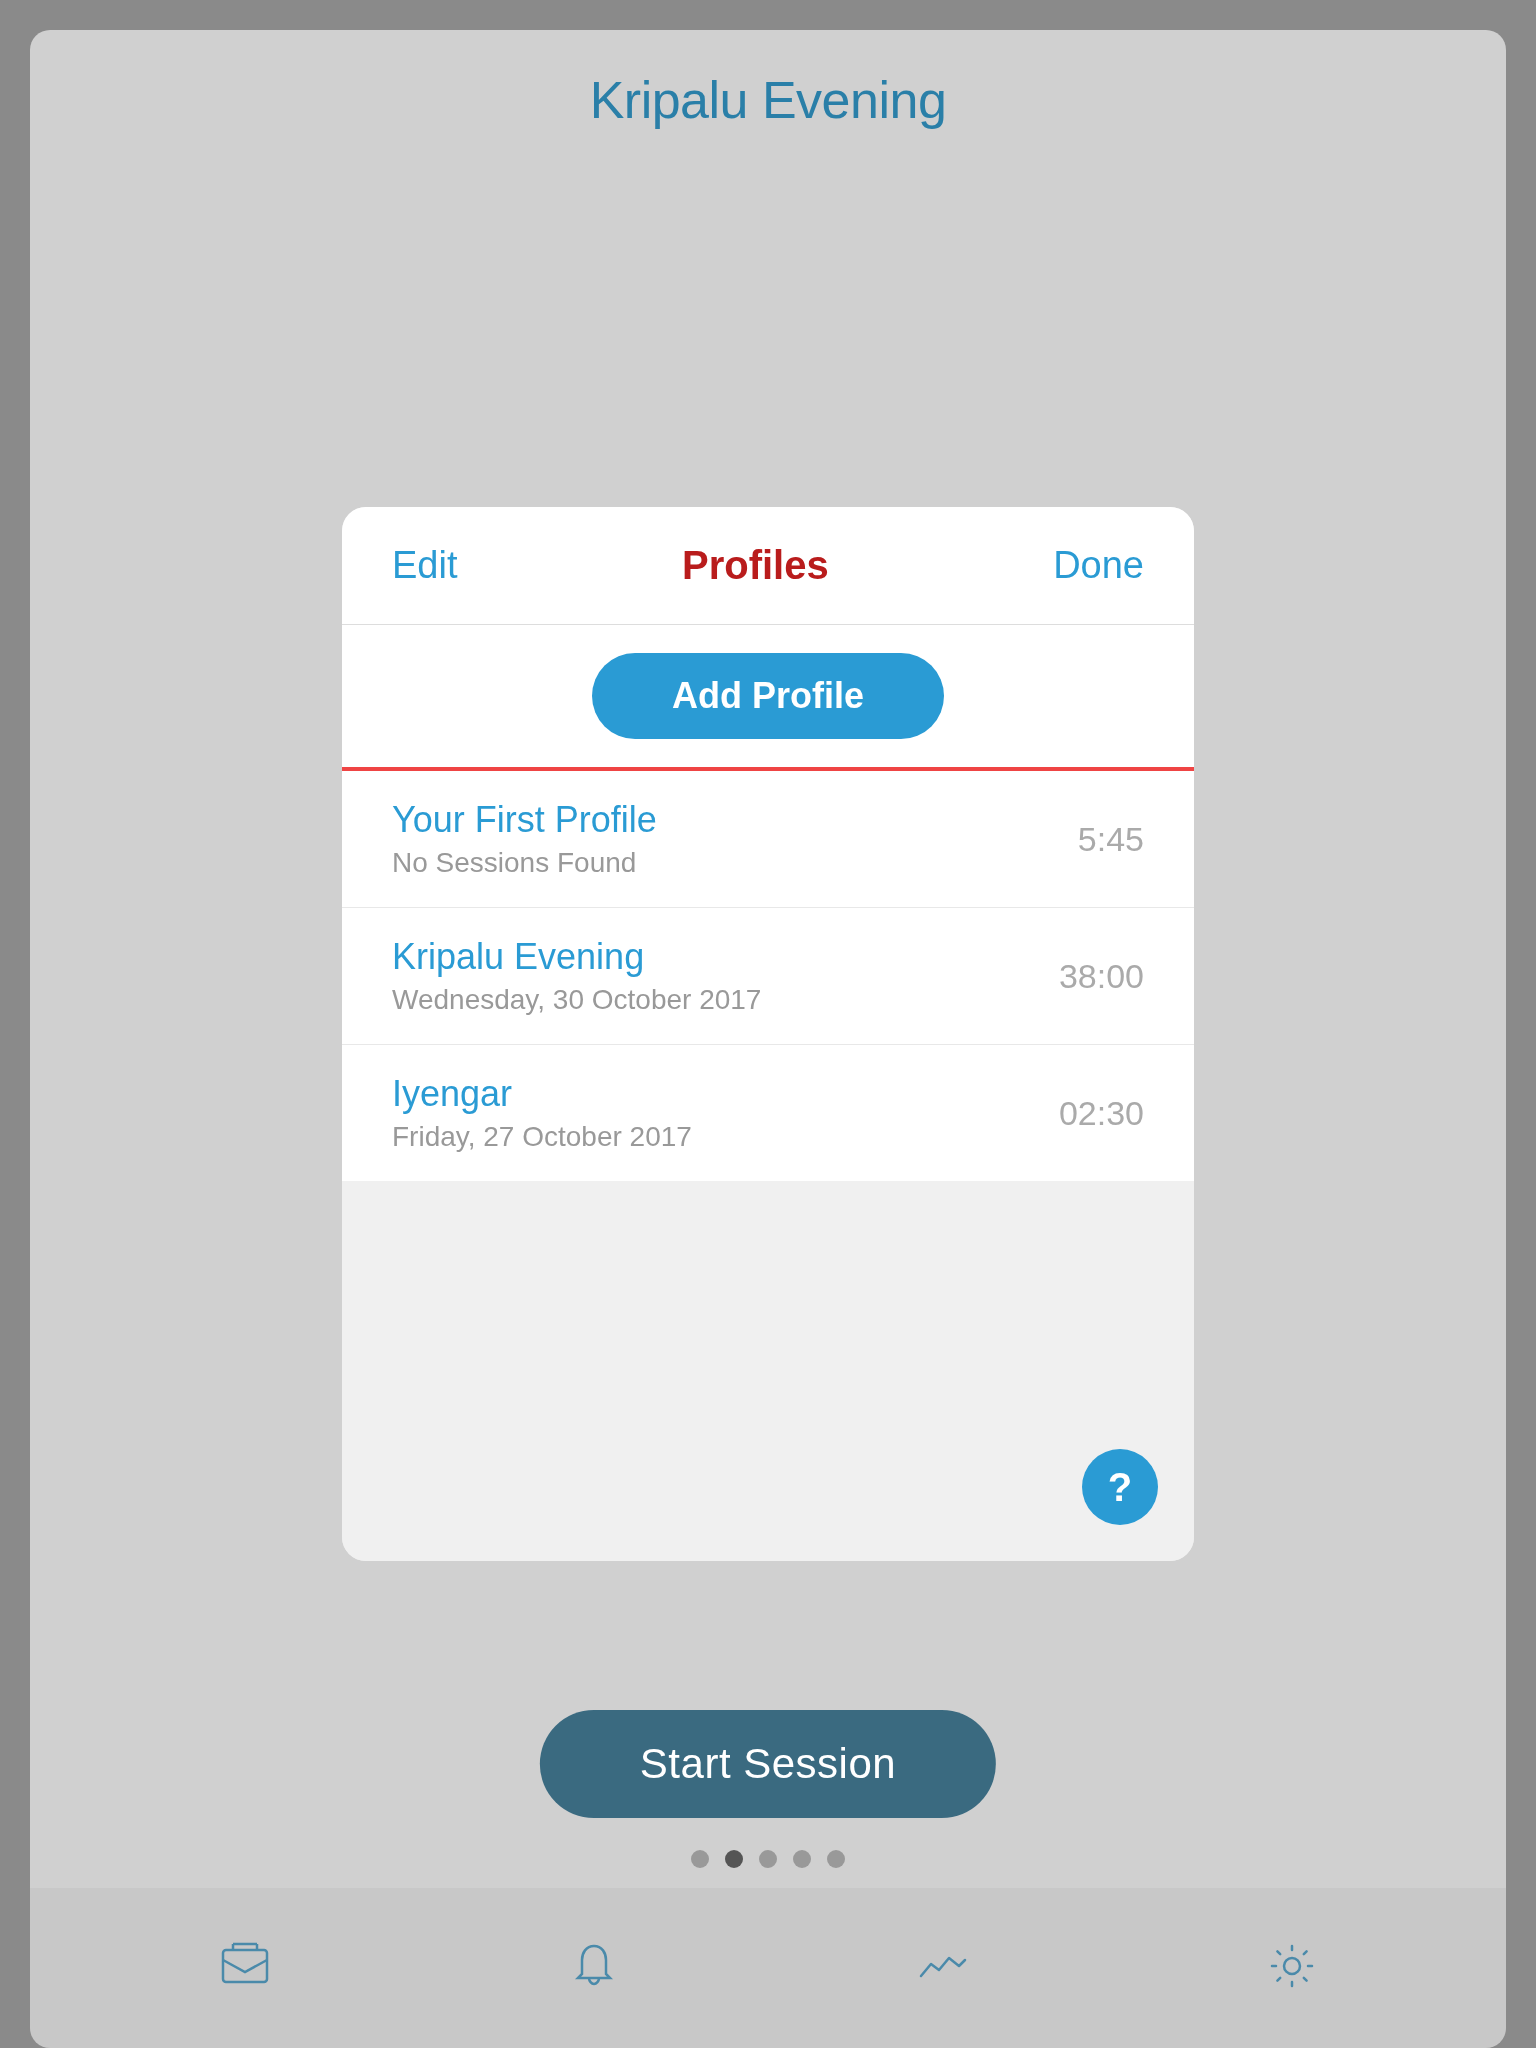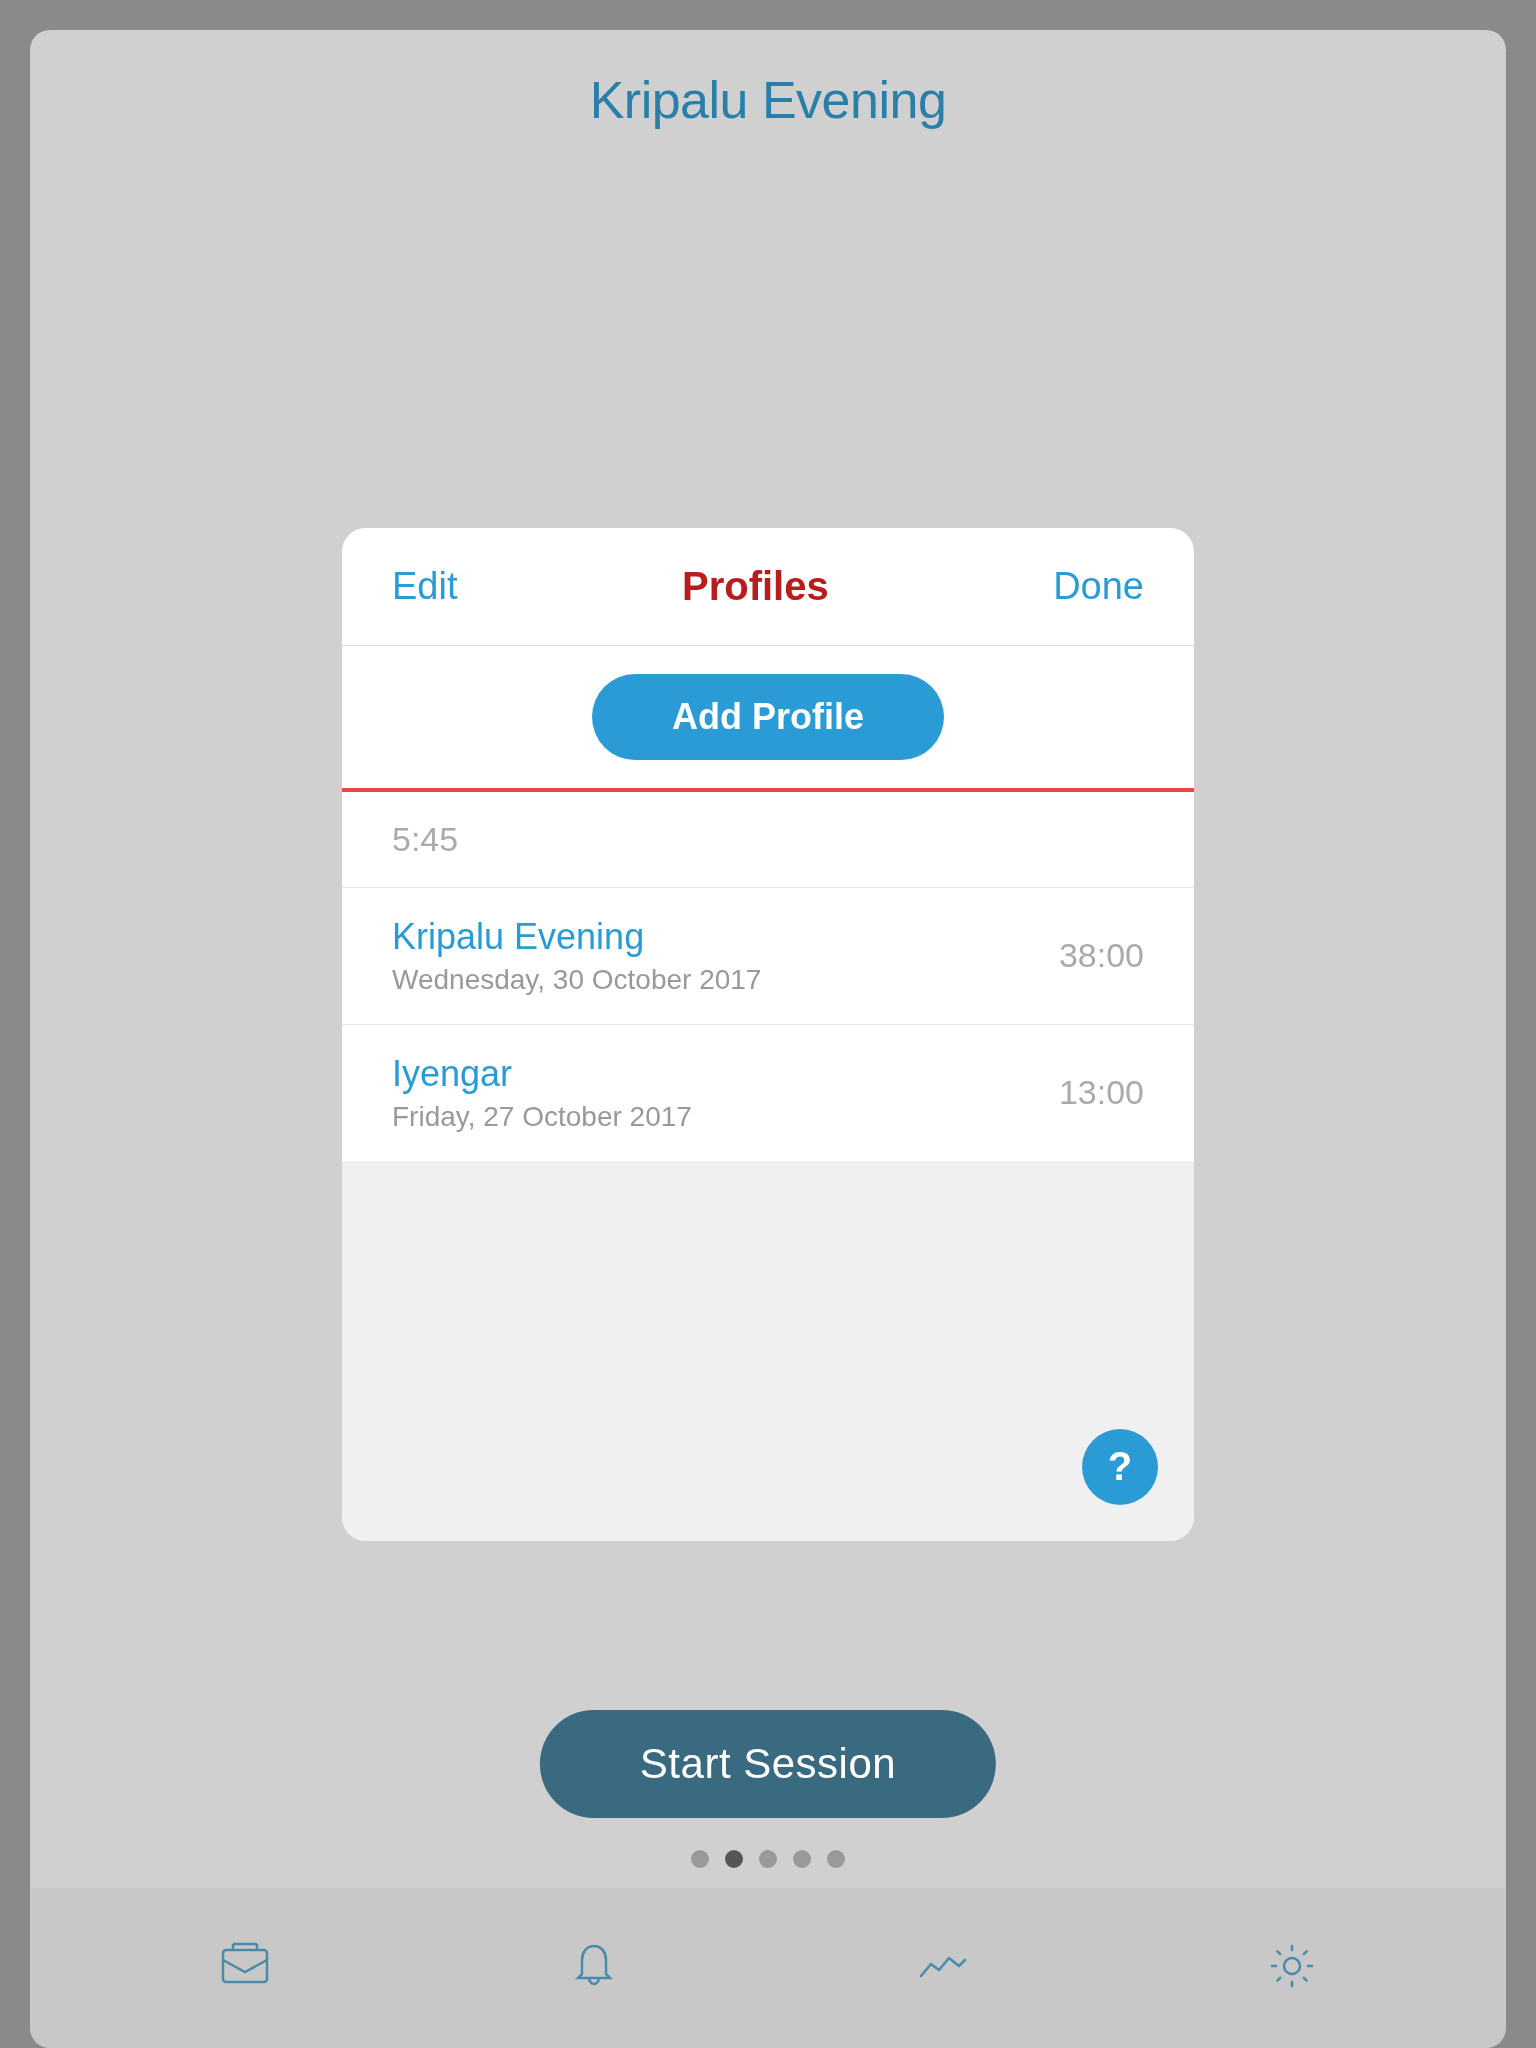--- a/index.html
+++ b/index.html
@@ -296,38 +296,42 @@
       <span class="modal-header-done">Done</span>
     </div>
 
     <div class="add-profile-section">
       <button class="add-profile-btn">Add Profile</button>
     </div>
 
     <div class="profile-list">
 
       <div class="profile-item">
+        <div class="profile-info">
+          <div class="profile-name">Your First Profile</div>
+          <div class="profile-subtitle">No Sessions Found</div>
+        </div>
         <div class="profile-time">5:45</div>
       </div>
 
       <div class="profile-item">
         <div class="profile-info">
           <div class="profile-name">Kripalu Evening</div>
           <div class="profile-subtitle">Wednesday, 30 October 2017</div>
         </div>
         <div class="profile-time">38:00</div>
       </div>
 
 
       <div class="profile-item">
         <div class="profile-info">
           <div class="profile-name">Iyengar</div>
           <div class="profile-subtitle">Friday, 27 October 2017</div>
         </div>
-        <div class="profile-time">13:00</div>
+        <div class="profile-time">02:30</div>
       </div>
 
 
     </div>
 
     <div class="modal-empty">
       <button class="help-btn">?</button>
     </div>
 
   </div>

